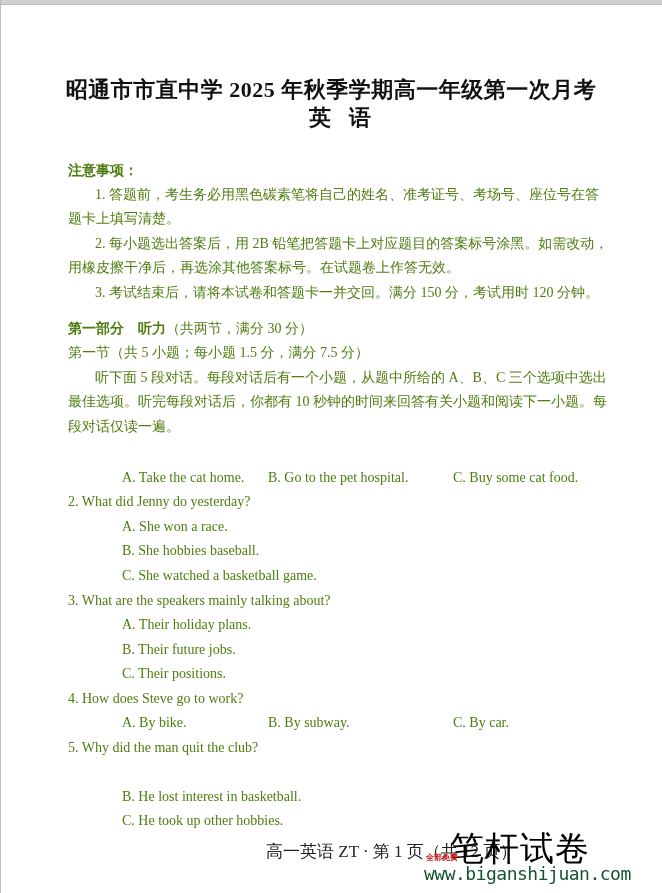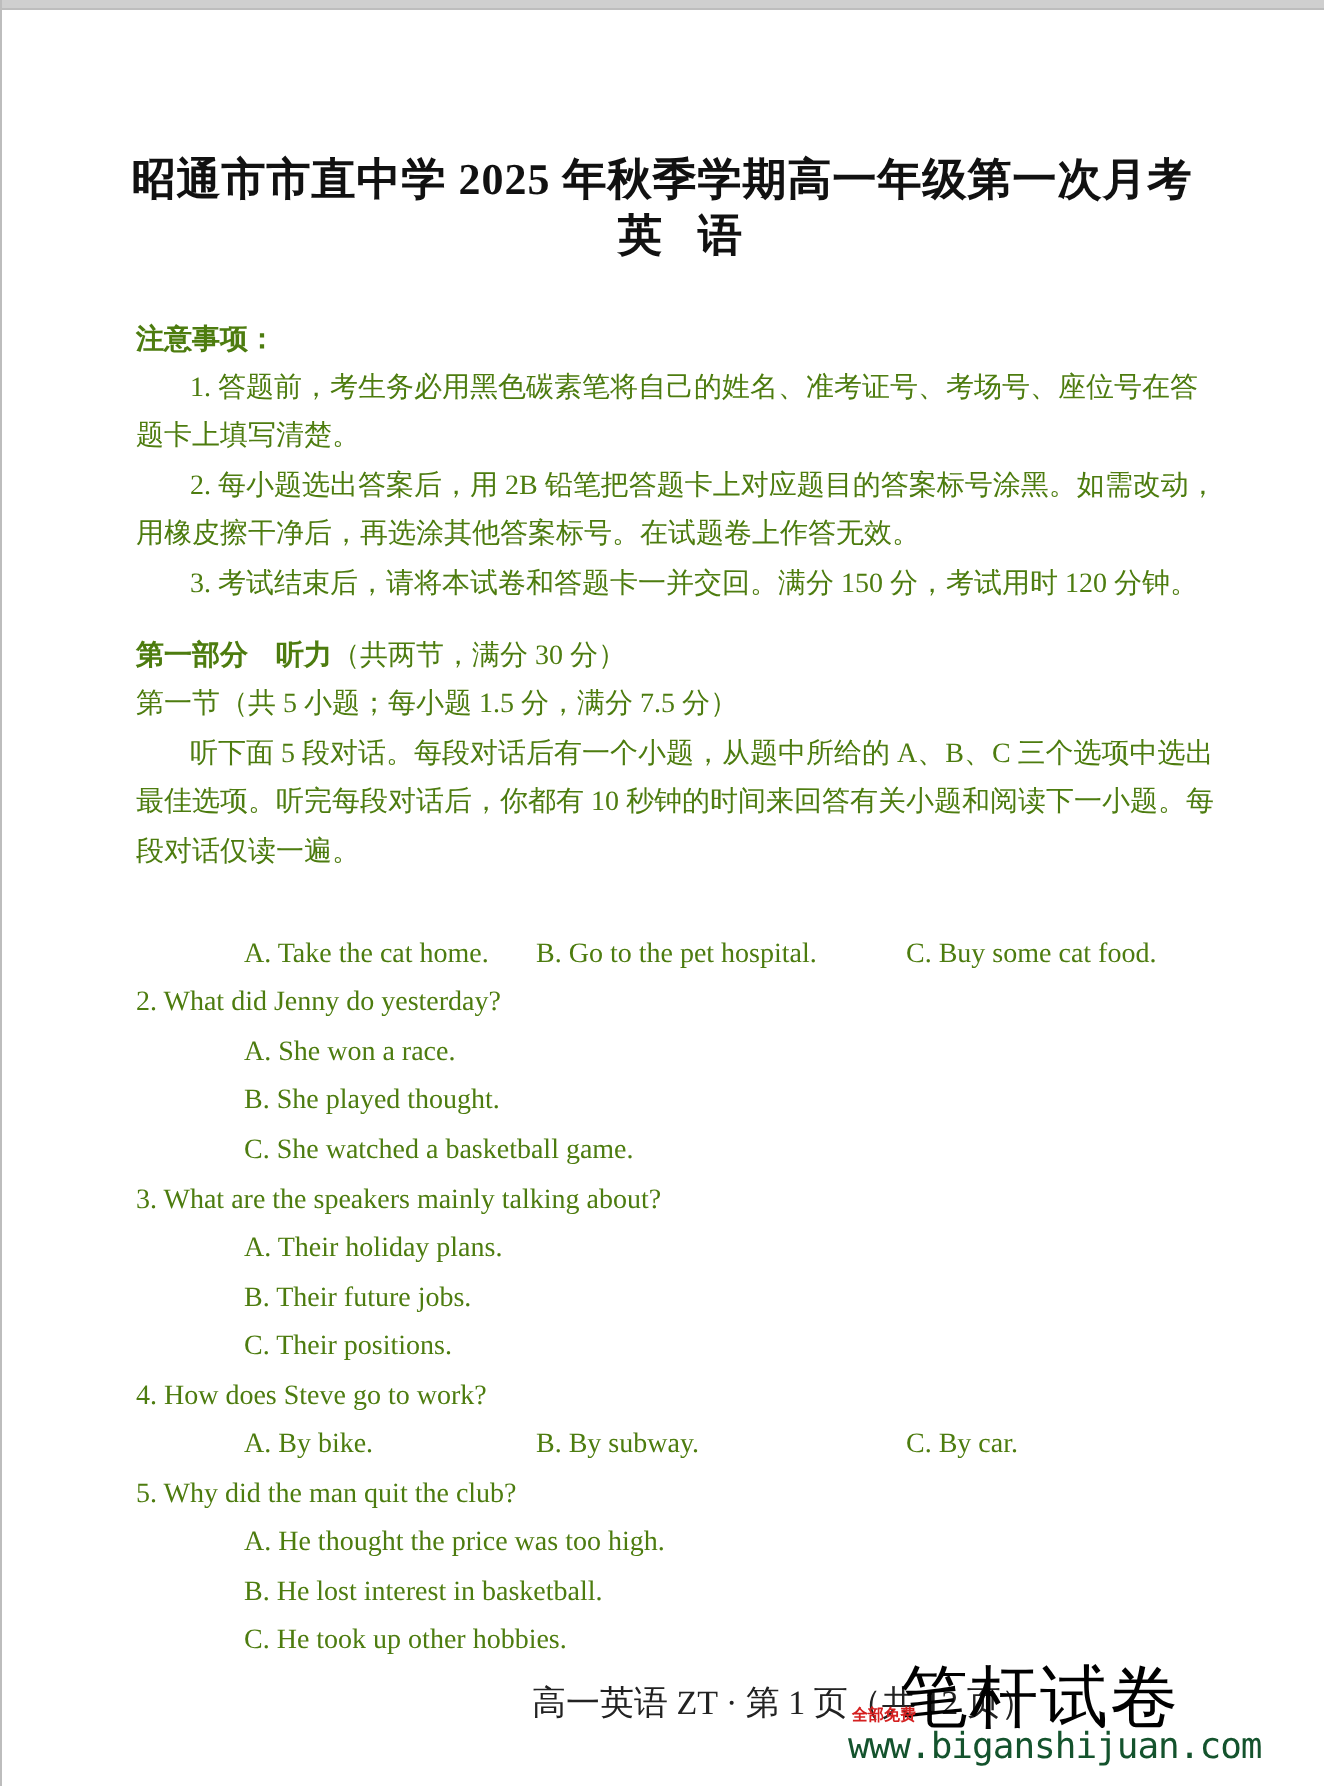--- a/index.html
+++ b/index.html
@@ -133,35 +133,34 @@
   <div class="line indent" style="top:369px;">听下面 5 段对话。每段对话后有一个小题，从题中所给的 A、B、C 三个选项中选出</div>
   <div class="line" style="top:393px;">最佳选项。听完每段对话后，你都有 10 秒钟的时间来回答有关小题和阅读下一小题。每</div>
   <div class="line" style="top:418px;">段对话仅读一遍。</div>
 
   <div class="line opt" style="top:469px;">A. Take the cat home.</div>
   <div class="line col-b" style="top:469px;">B. Go to the pet hospital.</div>
   <div class="line col-c" style="top:469px;">C. Buy some cat food.</div>
 
   <div class="line" style="top:493px;">2. What did Jenny do yesterday?</div>
   <div class="line opt" style="top:518px;">A. She won a race.</div>
-  <div class="line opt" style="top:542px;">B. She played thought.</div>
+  <div class="line opt" style="top:542px;">B. She hobbies baseball.</div>
   <div class="line opt" style="top:567px;">C. She watched a basketball game.</div>
 
   <div class="line" style="top:592px;">3. What are the speakers mainly talking about?</div>
   <div class="line opt" style="top:616px;">A. Their holiday plans.</div>
   <div class="line opt" style="top:641px;">B. Their future jobs.</div>
   <div class="line opt" style="top:665px;">C. Their positions.</div>
 
   <div class="line" style="top:690px;">4. How does Steve go to work?</div>
   <div class="line opt" style="top:714px;text-align:center;">A. By bike.</div>
   <div class="line col-b" style="top:714px;">B. By subway.</div>
   <div class="line col-c" style="top:714px;">C. By car.</div>
 
   <div class="line" style="top:739px;">5. Why did the man quit the club?</div>
-  <div class="line opt" style="top:763px;">A. He thought the price was too high.</div>
   <div class="line opt" style="top:788px;">B. He lost interest in basketball.</div>
   <div class="line opt" style="top:812px;">C. He took up other hobbies.</div>
 
   <div class="footer">高一英语 ZT · 第 1 页（共 12 页）</div>
 
   <div class="wm-brand">笔杆试卷</div>
   <div class="wm-tag">全部免费</div>
   <div class="wm-url">www.biganshijuan.com</div>
 </div>
 

